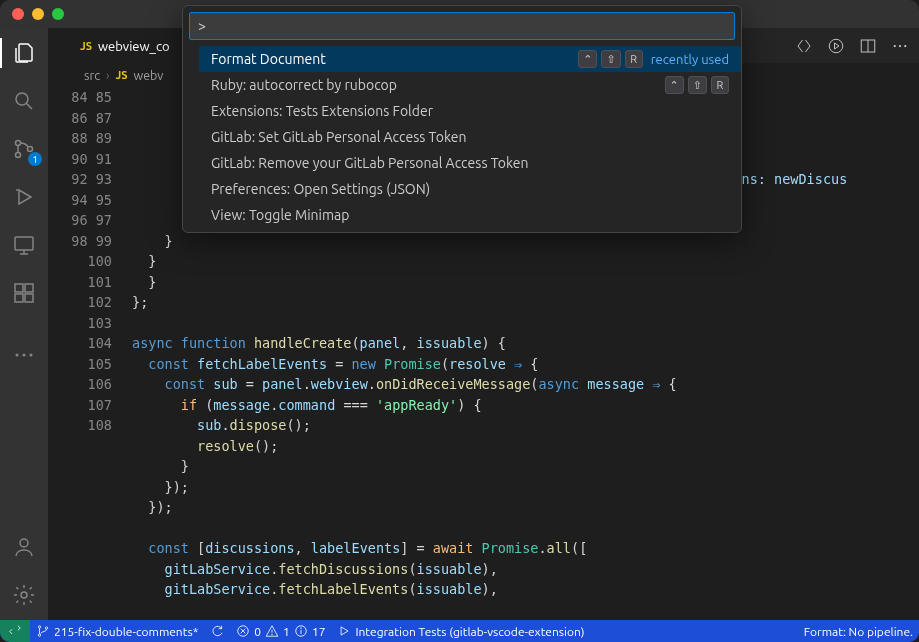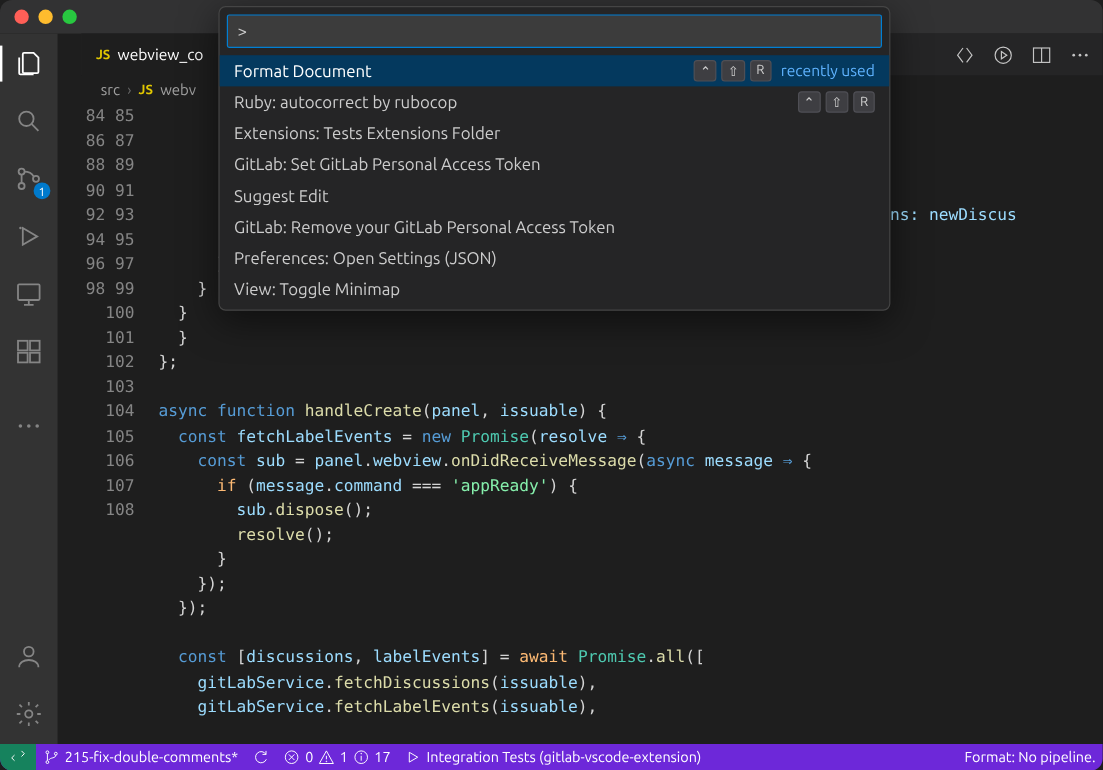--- a/index.html
+++ b/index.html
@@ -173,21 +173,21 @@
     height: 28px;
     background: #3c3c3c;
     border: 1px solid #007fd4;
     color: #cccccc;
     padding: 0 8px;
     font-family: inherit;
     font-size: 14px;
     outline: none;
     border-radius: 2px;
   }
-  .cp-list { padding-bottom: 4px; }
+  .cp-list { padding-bottom: 4px; margin-left: 16px; }
   .cp-row {
     display: flex;
     align-items: center;
     height: 26px;
     padding: 0 12px;
     font-size: 14px;
     color: #cccccc;
     gap: 8px;
     cursor: pointer;
   }
@@ -203,21 +203,21 @@
     min-width: 18px; height: 18px;
     font-size: 11px;
     display: flex; align-items: center; justify-content: center;
     padding: 0 4px;
     color: #ccc;
   }
 
   
   .statusbar {
     height: 22px;
-    background: #6d28d9;
+    background: #1d4ed8;
     color: #ffffff;
     display: flex;
     align-items: center;
     font-size: 12px;
   }
   .status-remote {
     background: #16825d;
     height: 100%;
     display: flex; align-items: center;
     padding: 0 8px;
@@ -419,23 +419,20 @@
           <span class="cp-key">R</span>
         </span>
       </div>
       <div class="cp-row">
         <span class="cp-label">Extensions: Tests Extensions Folder</span>
       </div>
       <div class="cp-row">
         <span class="cp-label">GitLab: Set GitLab Personal Access Token</span>
       </div>
       <div class="cp-row">
-        <span class="cp-label">Suggest Edit</span>
-      </div>
-      <div class="cp-row">
         <span class="cp-label">GitLab: Remove your GitLab Personal Access Token</span>
       </div>
       <div class="cp-row">
         <span class="cp-label">Preferences: Open Settings (JSON)</span>
       </div>
       <div class="cp-row">
         <span class="cp-label">View: Toggle Minimap</span>
       </div>
     </div>
 </div>

